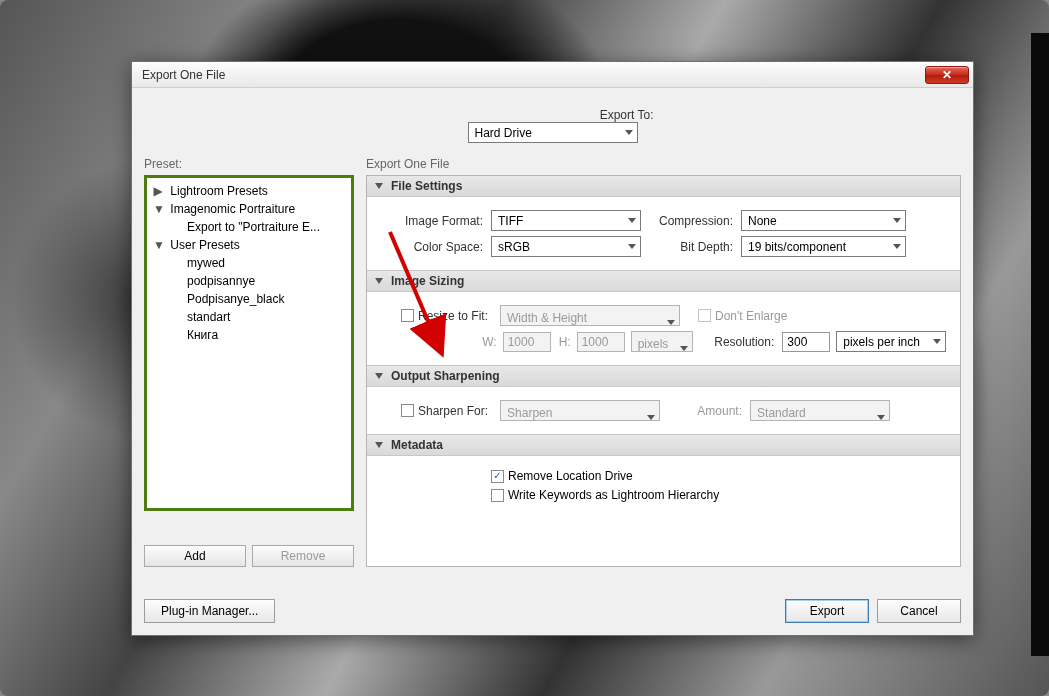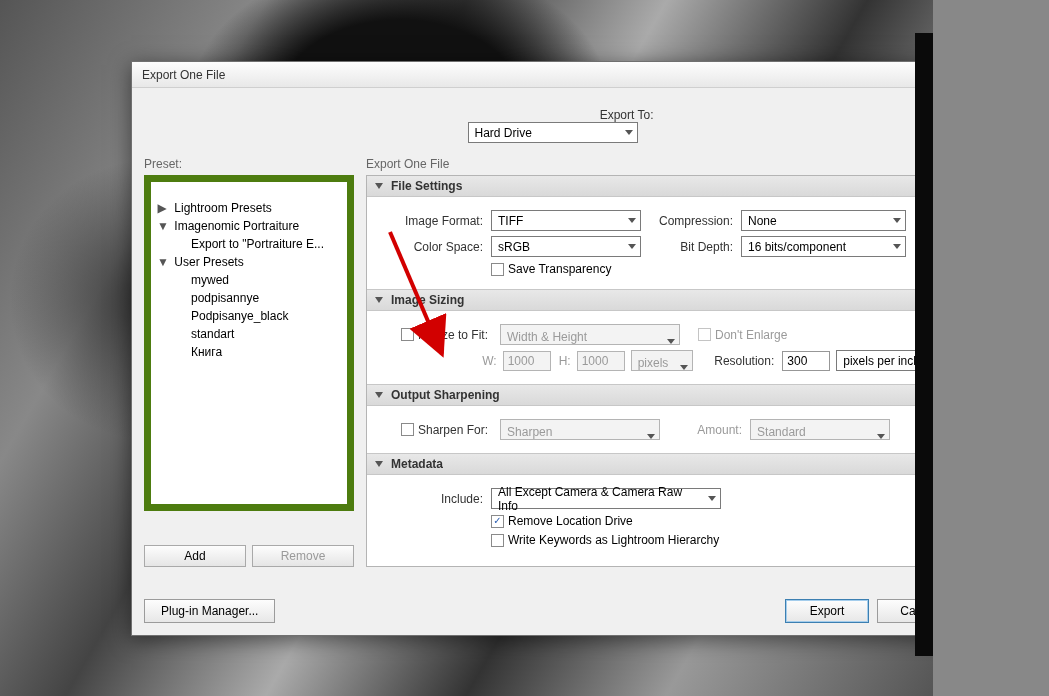--- a/index.html
+++ b/index.html
@@ -1,24 +1,24 @@
 <!DOCTYPE html>
 <html><head>
 <meta charset="utf-8">
 <style>
   * { box-sizing: border-box; font-family: "Segoe UI", Tahoma, sans-serif; font-size: 12px; }
   body { margin: 0; background: #888; }
   .bg {
-    width: 933px; height: 696px;
+    width: 1049px; height: 696px;
     background:
       radial-gradient(ellipse 300px 200px at 400px 100px, #111 0%, #111 40%, transparent 70%),
       radial-gradient(ellipse 200px 300px at 850px 400px, #222 0%, transparent 70%),
       radial-gradient(ellipse 200px 200px at 150px 300px, #333 0%, transparent 70%),
       linear-gradient(120deg, #555 0%, #888 20%, #444 35%, #aaa 50%, #333 65%, #999 80%, #555 100%);
-    position: relative; overflow: hidden;
+    position: relative; overflow: hidden; border-radius: 8px;
   }
   .bg::after{ content:""; position:absolute; right:0; top:33px; bottom:40px; width:18px; background:#0a0a0a; }
   .dialog {
     position: absolute; left: 131px; top: 61px; width: 843px; height: 575px;
     background: #fff; border: 1px solid #707070;
     box-shadow: 0 4px 20px rgba(0,0,0,0.5);
   }
   .titlebar {
     height: 26px; background: linear-gradient(#fdfdfd, #e8e8e8);
     border-bottom: 1px solid #cfcfcf;
@@ -42,21 +42,21 @@
     height: 21px; background:#fff; border:1px solid #7a7a7a;
     display:inline-flex; align-items:center; justify-content:space-between;
     padding:0 4px 0 6px; cursor:pointer;
   }
   .combo .arrow { width:0;height:0;border-left:4px solid transparent;border-right:4px solid transparent;border-top:5px solid #555; margin-left:6px;}
   .combo.disabled { background:#f3f3f3; color:#9a9a9a; border-color:#b4b4b4;align-items:flex-end; }
   .columns { display:flex; gap:12px; height: 410px; }
   .left-col { width: 210px; display:flex; flex-direction:column; }
   .col-label { color:#666; margin-bottom:4px; }
   .preset-list {
-    flex:1; background:#fff; border:7px solid #4d7c0f; padding:17px 0; overflow:auto;
+    flex:1; background:#fff; border:3px solid #4d7c0f; padding:4px 0; overflow:auto;
   }
   .tree-item { padding:2px 6px 2px 18px; white-space:nowrap; cursor:pointer; }
   .tree-item.top { padding-left:6px; }
   .tree-item .tw { display:inline-block; width:10px; text-align:center; margin-right:4px; color:#555; }
   .tree-item.child { padding-left:40px; }
   .preset-btns { display:flex; gap:6px; margin-top:6px; }
   .preset-btns button {
     flex:1; height:22px; border:1px solid #a9a9a9;
     background: linear-gradient(#fdfdfd,#e5e5e5); cursor:pointer;margin-top:28px;
   }
@@ -168,28 +168,23 @@
                 </div>
               </div>
               <div class="form-row">
                 <span class="form-label">Color Space:</span>
                 <div class="combo" style="width:150px">
                   <span>sRGB</span>
                     <span class="arrow"></span>
                 </div>
                 <span class="lbl2" style="width:100px">Bit Depth:</span>
                 <div class="combo" style="width:165px">
-                  <span>16 bits/component</span>
-                    <span class="arrow"></span>
-                </div>
-              </div>
-              <div class="form-row">
-                <span class="form-label"></span>
-                <span class="chk"></span>
-                <span>Save Transparency</span>
+                  <span>19 bits/component</span>
+                    <span class="arrow"></span>
+                </div>
               </div>
             </div>
 
             <div class="section-head">
               <span class="tri"></span>
               <span>Image Sizing</span>
             </div>
             <div class="section-body">
               <div class="form-row">
                 <span style="width:20px"></span>
@@ -242,27 +237,20 @@
                     <span class="arrow"></span>
                 </div>
               </div>
             </div>
 
             <div class="section-head">
               <span class="tri"></span>
               <span>Metadata</span>
             </div>
             <div class="section-body">
-              <div class="form-row">
-                <span class="form-label">Include:</span>
-                <div class="combo" style="width:230px">
-                  <span>All Except Camera &amp; Camera Raw Info</span>
-                    <span class="arrow"></span>
-                </div>
-              </div>
               <div class="form-row">
                 <span class="form-label"></span>
                 <span class="chk checked"></span>
                 <span>Remove Location Drive</span>
               </div>
               <div class="form-row">
                 <span class="form-label"></span>
                 <span class="chk"></span>
                 <span>Write Keywords as Lightroom Hierarchy</span>
               </div>

